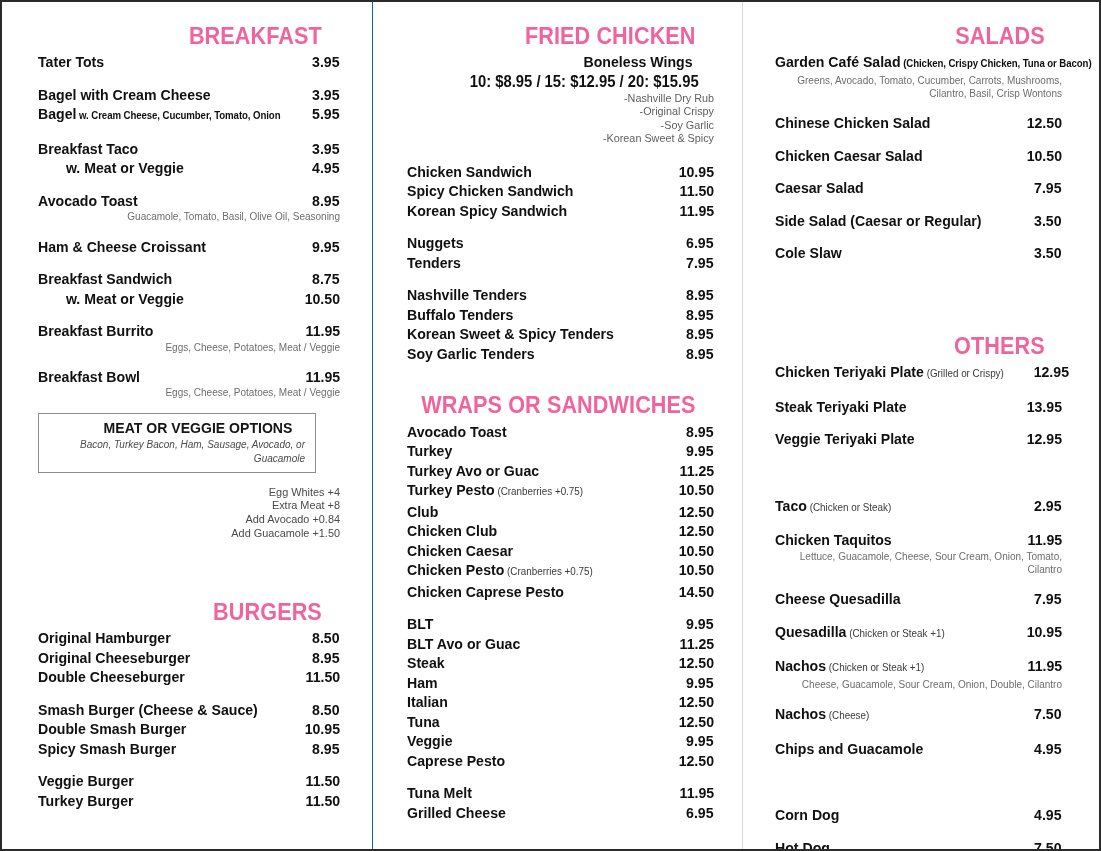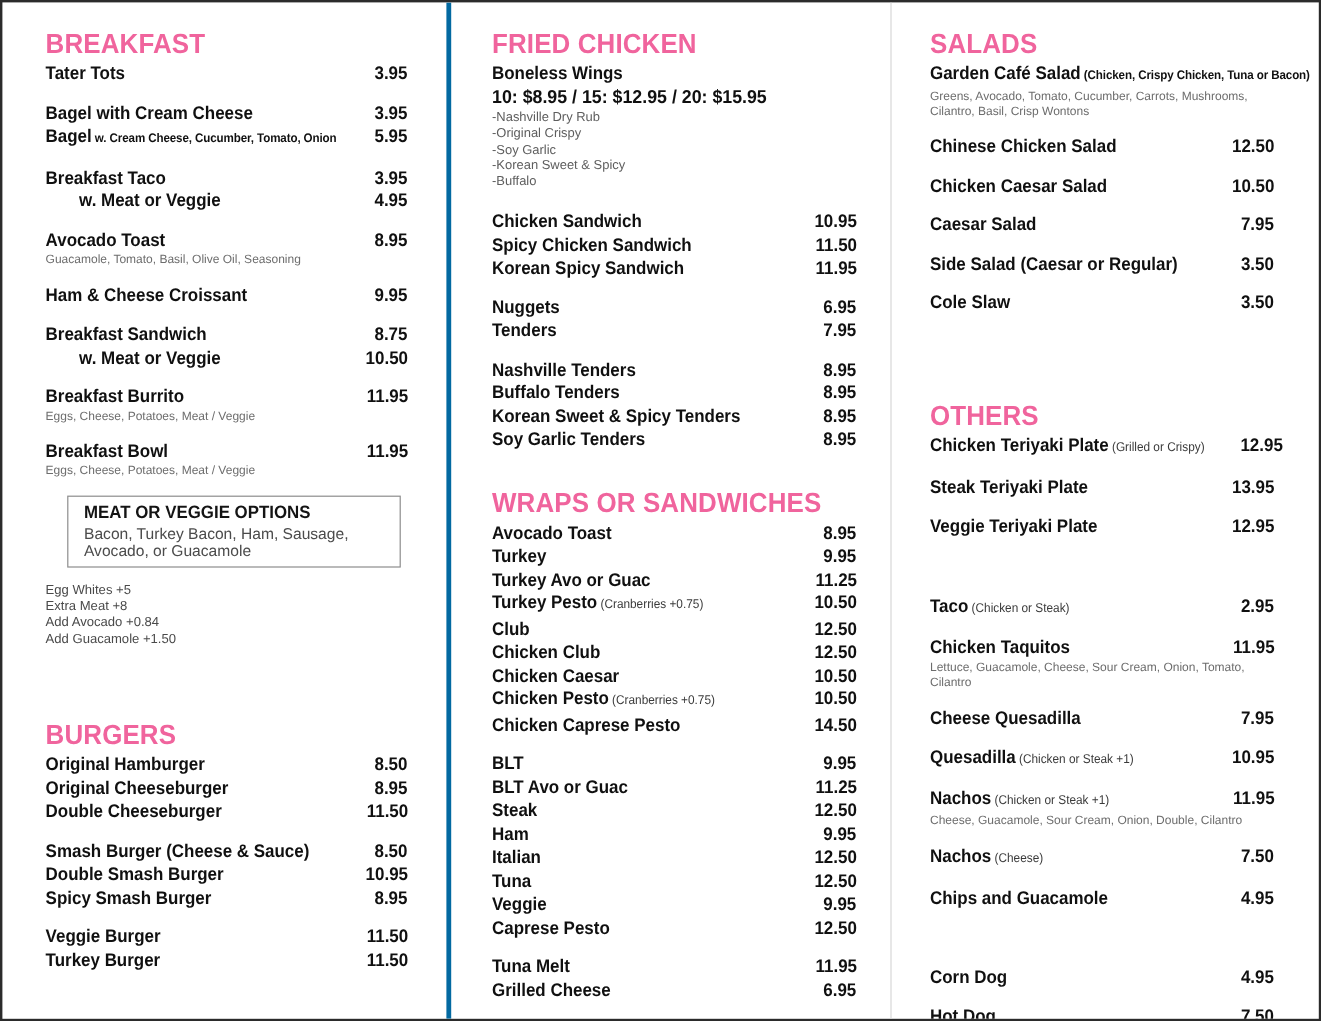--- a/index.html
+++ b/index.html
@@ -19,27 +19,28 @@
     box-sizing: border-box;
     background: #ffffff;
     border: 2px solid #2b2b2b;
     overflow: hidden;
   }
   .columns {
     position: absolute;
     inset: 0;
     display: flex;
     box-sizing: border-box;
+    text-align: right;
   }
   .col {
     box-sizing: border-box;
     position: relative;
   }
   .col-left   { width: 370px; padding: 22px 32px 0 36px; }
-  .col-mid    { width: 370px; padding: 22px 28px 0 34px; border-left: 4px solid #0369a1; }
+  .col-mid    { width: 370px; padding: 22px 28px 0 34px; border-left: 1px solid #0369a1; }
   .col-right  { width: 344px; padding: 22px 24px 0 32px; border-left: 1px solid #d8d8d8; }
 
   
   .sec-head {
     color: #f0649d;
     font-weight: bold;
     font-size: 23px;
     letter-spacing: .1px;
     line-height: 1.05;
     margin: 0 0 4px 0;
@@ -115,34 +116,34 @@
     font-size: 10.8px; color: #5e5e5e; line-height: 13.2px;
   }
 
   
   .optbox {
     border: 1px solid #8d8d8d;
     padding: 5px 10px 6px 13px;
     margin-top: 11px;
     width: 278px;
     box-sizing: border-box;
-    margin-left: 18px;
   }
   .optbox-title {
     font-size: 14.8px;
     font-weight: bold;
     color: #141414;
     line-height: 19px;
     transform: scaleX(0.95);
     transform-origin: left center;
   }
   .optbox-sub {
-    font-size: 13px;
+    font-size: 10px;
     color: #4b4b4b;
     line-height: 14px;
+    font-style: italic;
   }
   .extras {
     margin-top: 13px;
     font-size: 10.9px;
     color: #4a4a4a;
     line-height: 13.6px;
   }
 </style>
 </head>
 <body>
@@ -219,21 +220,21 @@
               <div class="desc">Eggs, Cheese, Potatoes, Meat / Veggie</div>
             </div>
           </div>
 
         <div class="optbox">
           <div class="optbox-title">MEAT OR VEGGIE OPTIONS</div>
           <div class="optbox-sub">Bacon, Turkey Bacon, Ham, Sausage, Avocado, or Guacamole</div>
         </div>
 
         <div class="extras">
-            <div>Egg Whites +5</div>
+            <div>Egg Whites +4</div>
             <div>Extra Meat +8</div>
             <div>Add Avocado +0.84</div>
             <div>Add Guacamole +1.50</div>
           </div>
       </div>
 
       <div class="spacer-xl"></div>
 
       <div class="sec">
         <div class="sec-head">BURGERS</div>
@@ -286,21 +287,20 @@
         <div class="sec-head">FRIED CHICKEN</div>
 
         <div>
           <div class="bw-title">Boneless Wings</div>
           <div class="bw-prices">10: $8.95 / 15: $12.95 / 20: $15.95</div>
           <div class="bw-opt">
               <div>-Nashville Dry Rub</div>
               <div>-Original Crispy</div>
               <div>-Soy Garlic</div>
               <div>-Korean Sweet &amp; Spicy</div>
-              <div>-Buffalo</div>
             </div>
         </div>
 
         <div class="spacer-md"></div>
 
         <div>
             <div class="grp">
               <div class="row">
                 <div class="nm">Chicken Sandwich</div>
                 <div class="pr">10.95</div>

